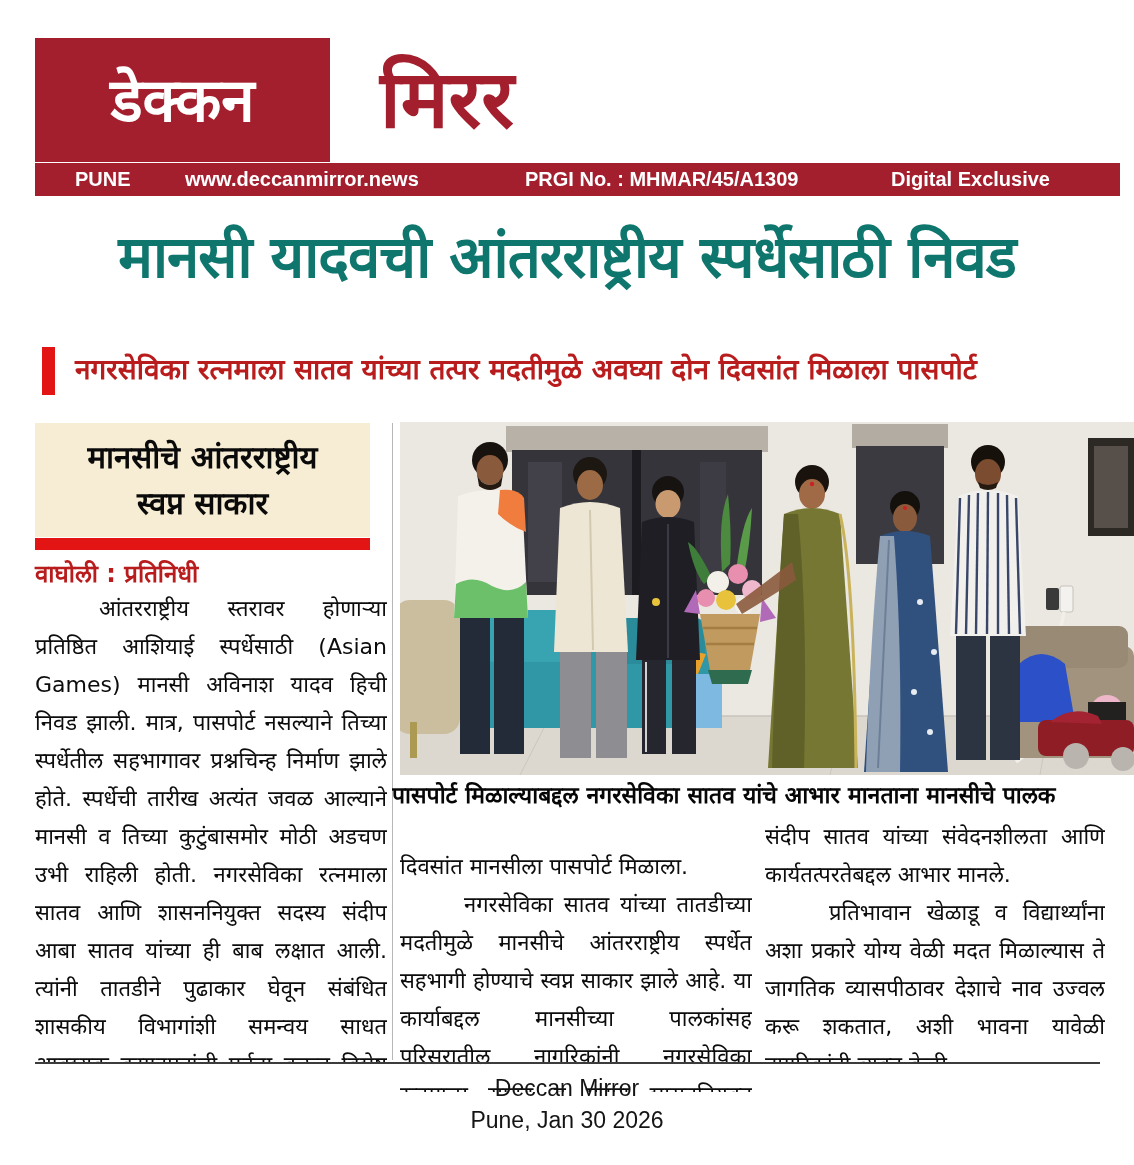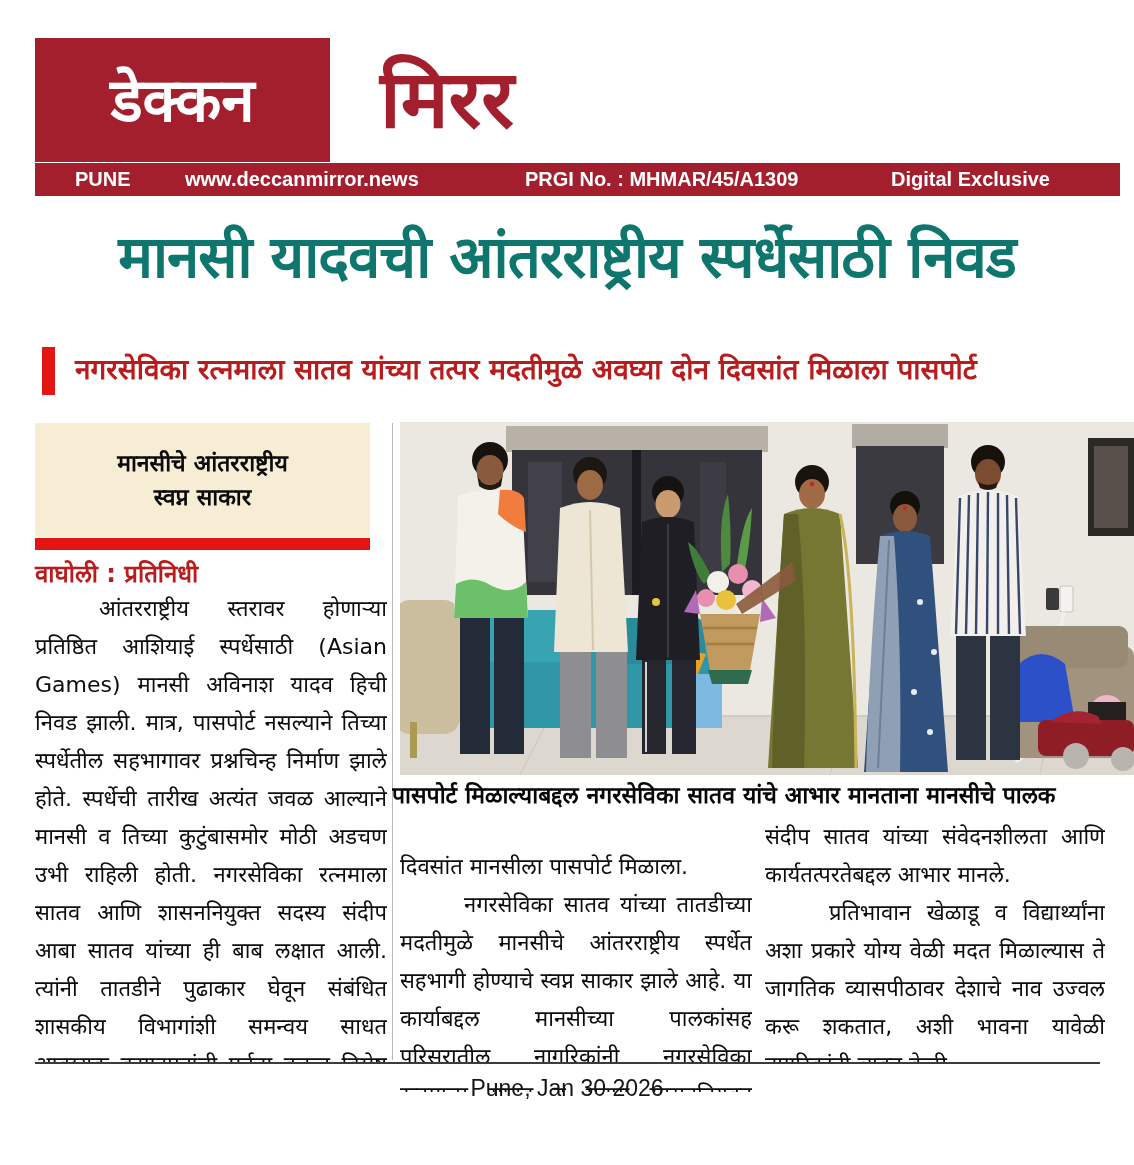--- a/index.html
+++ b/index.html
@@ -26,21 +26,21 @@
   
   .headline{position:absolute;left:30px;top:218px;width:1074px;text-align:center;
             font-size:58px;font-weight:800;letter-spacing:-1px;color:#0f766e;white-space:nowrap;line-height:1.35;}
   .subhead-bar{position:absolute;left:42px;top:347px;width:13px;height:48px;background:#e31414;}
   .subhead{position:absolute;left:75px;top:344px;width:1040px;font-size:28px;font-weight:700;
             color:#b91c1c;white-space:nowrap;line-height:52px;}
 
   
   .side-box{position:absolute;left:35px;top:423px;width:335px;height:114px;background:#f7ecd4;
             display:flex;flex-direction:column;align-items:center;justify-content:center;}
-  .side-box div{font-size:23px;font-weight:700;color:#0a0a0a;line-height:1.5;white-space:nowrap;}
+  .side-box div{font-size:31px;font-weight:700;color:#0a0a0a;line-height:1.5;white-space:nowrap;}
   .side-box-bar{position:absolute;left:35px;top:538px;width:335px;height:12px;background:#e31414;}
   .dateline{position:absolute;left:35px;top:556px;font-size:24px;font-weight:700;color:#b91c1c;}
 
   .body-text{font-size:22px;line-height:38px;text-align:justify;color:#0c0c0c;}
   .body-text p{margin:0;}
   .indent{text-indent:64px;}
   .col1{position:absolute;left:35px;top:590px;width:352px;height:472px;overflow:hidden;}
   .col2{position:absolute;left:400px;top:848px;width:352px;height:244px;overflow:hidden;}
   .col3{position:absolute;left:765px;top:818px;width:340px;height:244px;overflow:hidden;}
 
@@ -247,16 +247,17 @@
     <p>दिवसांत मानसीला पासपोर्ट मिळाला.</p>
     <p class="indent">नगरसेविका सातव यांच्या तातडीच्या मदतीमुळे मानसीचे आंतरराष्ट्रीय स्पर्धेत सहभागी होण्याचे स्वप्न साकार झाले आहे. या कार्याबद्दल मानसीच्या पालकांसह परिसरातील नागरिकांनी नगरसेविका रत्नमाला सातव व मनपा शासननियुक्त सदस्य</p>
   </div>
   <div class="col3 body-text">
     <p>संदीप सातव यांच्या संवेदनशीलता आणि कार्यतत्परतेबद्दल आभार मानले.</p>
     <p class="indent">प्रतिभावान खेळाडू व विद्यार्थ्यांना अशा प्रकारे योग्य वेळी मदत मिळाल्यास ते जागतिक व्यासपीठावर देशाचे नाव उज्वल करू शकतात, अशी भावना यावेळी नागरिकांनी व्यक्त केली.</p>
   </div>
 
   <div class="footer-rule"></div>
   <div class="footer latin">
+    <div>Deccan Mirror</div>
     <div>Pune, Jan 30 2026</div>
   </div>
 
 </div>
 
 </body></html>

